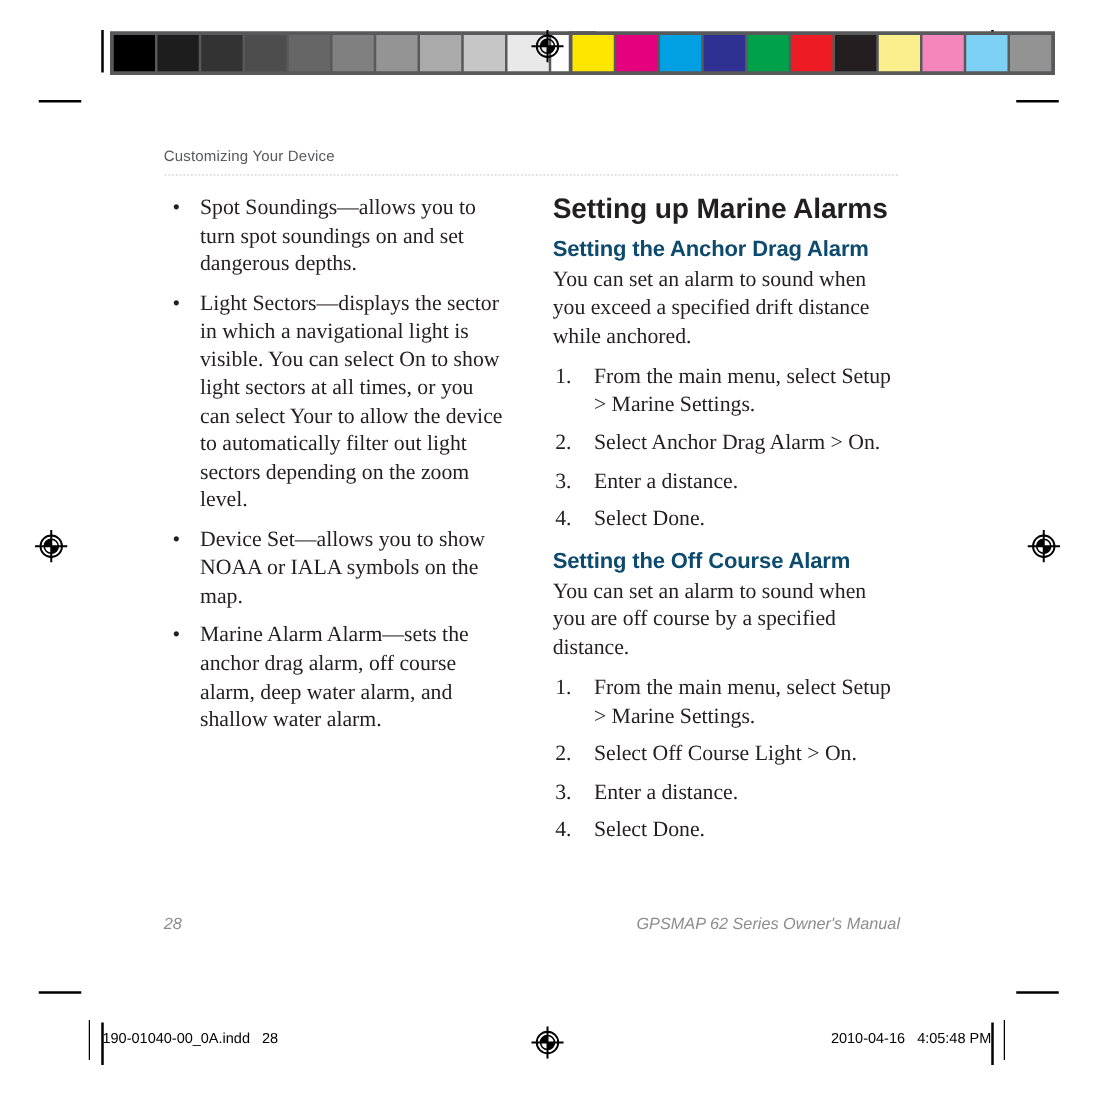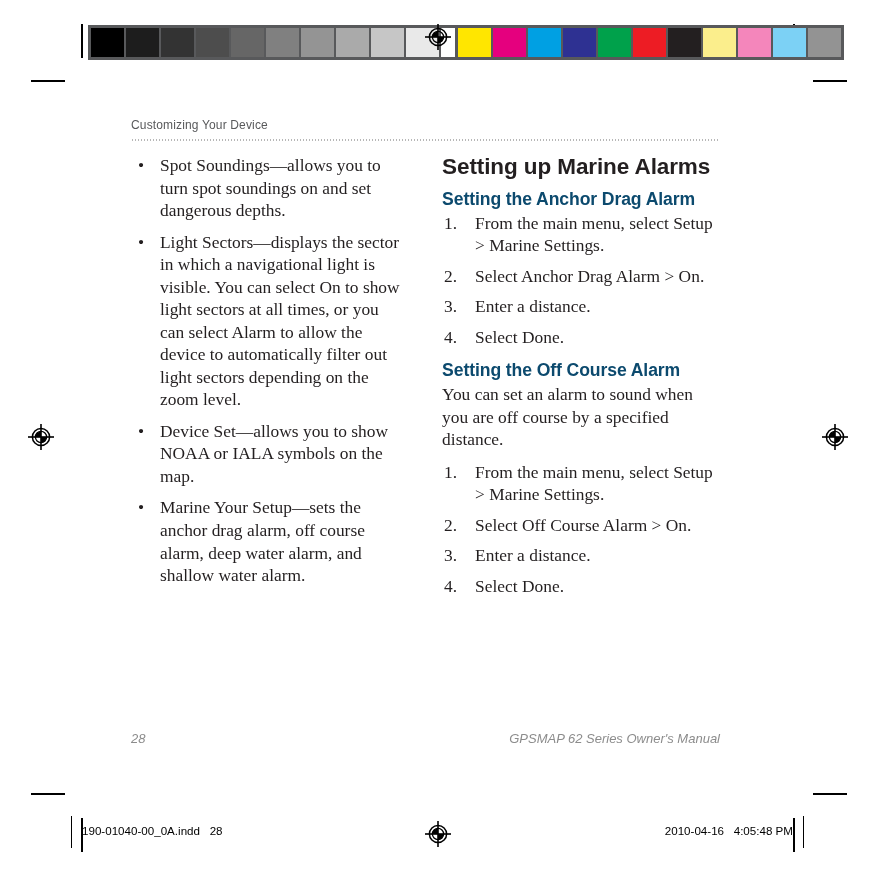--- a/index.html
+++ b/index.html
@@ -282,41 +282,42 @@
       <div class="col-left">
         <ul class="bullets">
 
           <li>
             <span class="bullet-dot">•</span>
             <b>Spot Soundings</b><span>—</span><span>allows you to turn spot soundings on and set dangerous depths.</span>
           </li>
 
           <li>
             <span class="bullet-dot">•</span>
-            <b>Light Sectors</b><span>—</span><span>displays the sector in which a navigational light is visible. You can select </span><b>On</b><span> to show light sectors at all times, or you can select </span><b>Alarm</b><span> to allow the device to automatically filter out light sectors depending on the zoom level.</span>
+            <b>Light Sectors</b><span>—</span><span>displays the sector in which a navigational light is visible. You can select </span><b>On</b><span> to show light sectors at all times, or you can select </span><b>Your</b><span> to allow the device to automatically filter out light sectors depending on the zoom level.</span>
           </li>
 
           <li>
             <span class="bullet-dot">•</span>
             <b>Device Set</b><span>—</span><span>allows you to show NOAA or IALA symbols on the map.</span>
           </li>
 
           <li>
             <span class="bullet-dot">•</span>
-            <b>Marine Your Setup</b><span>—</span><span>sets the anchor drag alarm, off course alarm, deep water alarm, and shallow water alarm.</span>
+            <b>Marine Alarm Alarm</b><span>—</span><span>sets the anchor drag alarm, off course alarm, deep water alarm, and shallow water alarm.</span>
           </li>
 
         </ul>
       </div>
 
       <div class="col-right">
 
         <h1 class="sect">Setting up Marine Alarms</h1>
 
         <h2 class="subsect">Setting the Anchor Drag Alarm</h2>
+        <p class="body">You can set an alarm to sound when you exceed a specified drift distance while anchored.</p>
         <ol class="steps">
           <li>
             <span class="num">1.</span>
             <span class="step-body"><span>From the main menu, select </span><b>Setup</b><span> &gt; </span><b>Marine Settings</b><span>.</span></span>
           </li>
           <li>
             <span class="num">2.</span>
             <span class="step-body"><span>Select </span><b>Anchor Drag Alarm</b><span> &gt; </span><b>On</b><span>.</span></span>
           </li>
           <li>
@@ -331,21 +332,21 @@
 
         <h2 class="subsect">Setting the Off Course Alarm</h2>
         <p class="body">You can set an alarm to sound when you are off course by a specified distance.</p>
         <ol class="steps">
           <li>
             <span class="num">1.</span>
             <span class="step-body"><span>From the main menu, select </span><b>Setup</b><span> &gt; </span><b>Marine Settings</b><span>.</span></span>
           </li>
           <li>
             <span class="num">2.</span>
-            <span class="step-body"><span>Select </span><b>Off Course Alarm</b><span> &gt; </span><b>On</b><span>.</span></span>
+            <span class="step-body"><span>Select </span><b>Off Course Light</b><span> &gt; </span><b>On</b><span>.</span></span>
           </li>
           <li>
             <span class="num">3.</span>
             <span class="step-body"><span>Enter a distance.</span></span>
           </li>
           <li>
             <span class="num">4.</span>
             <span class="step-body"><span>Select </span><b>Done</b><span>.</span></span>
           </li>
         </ol>

